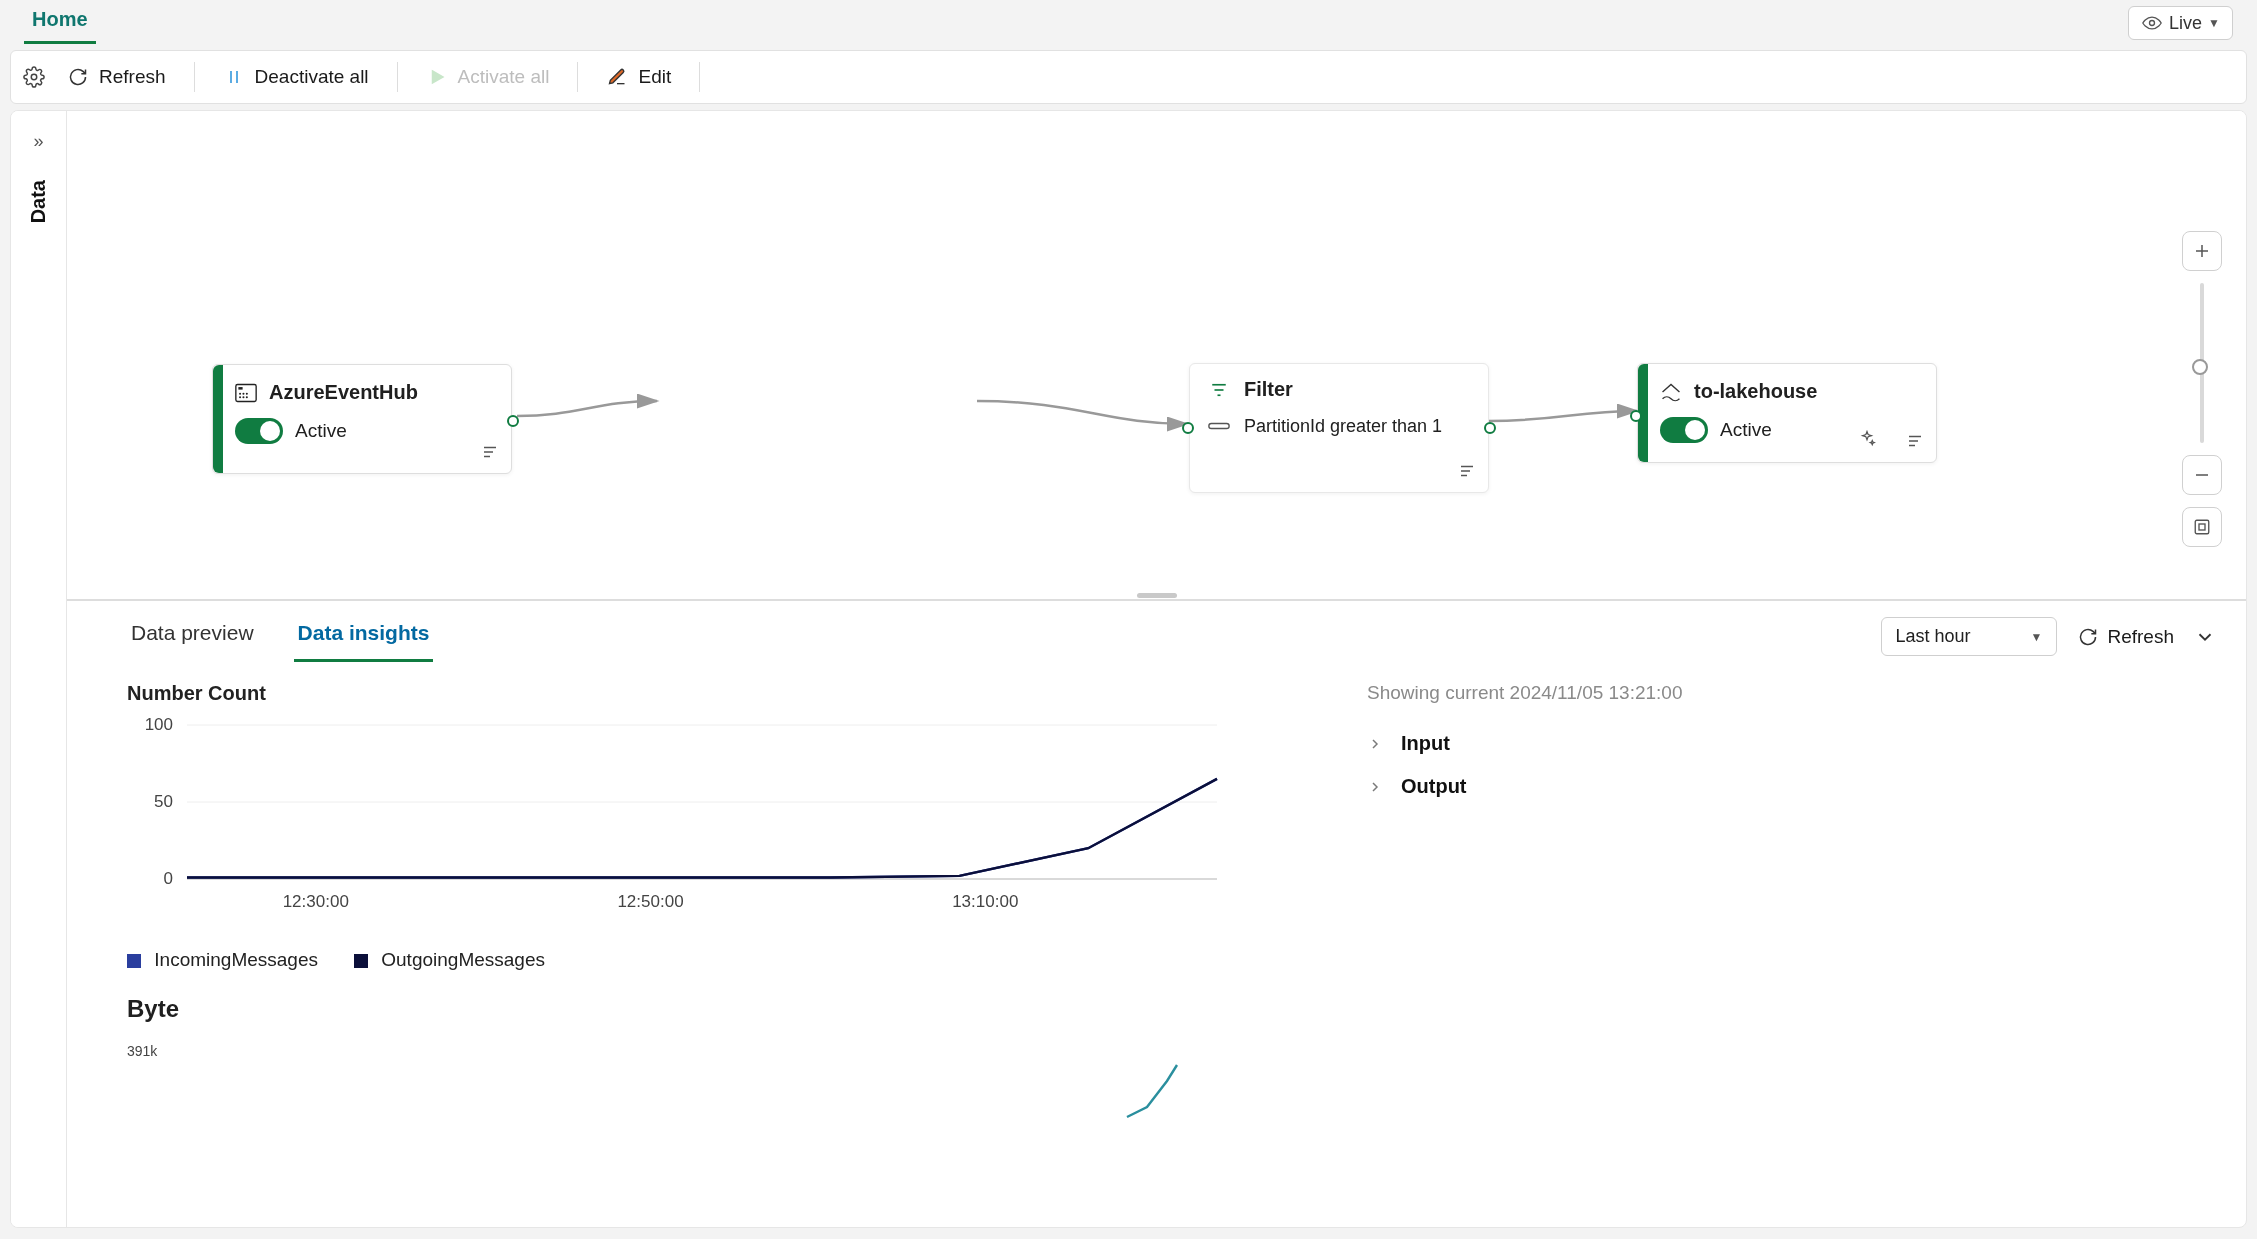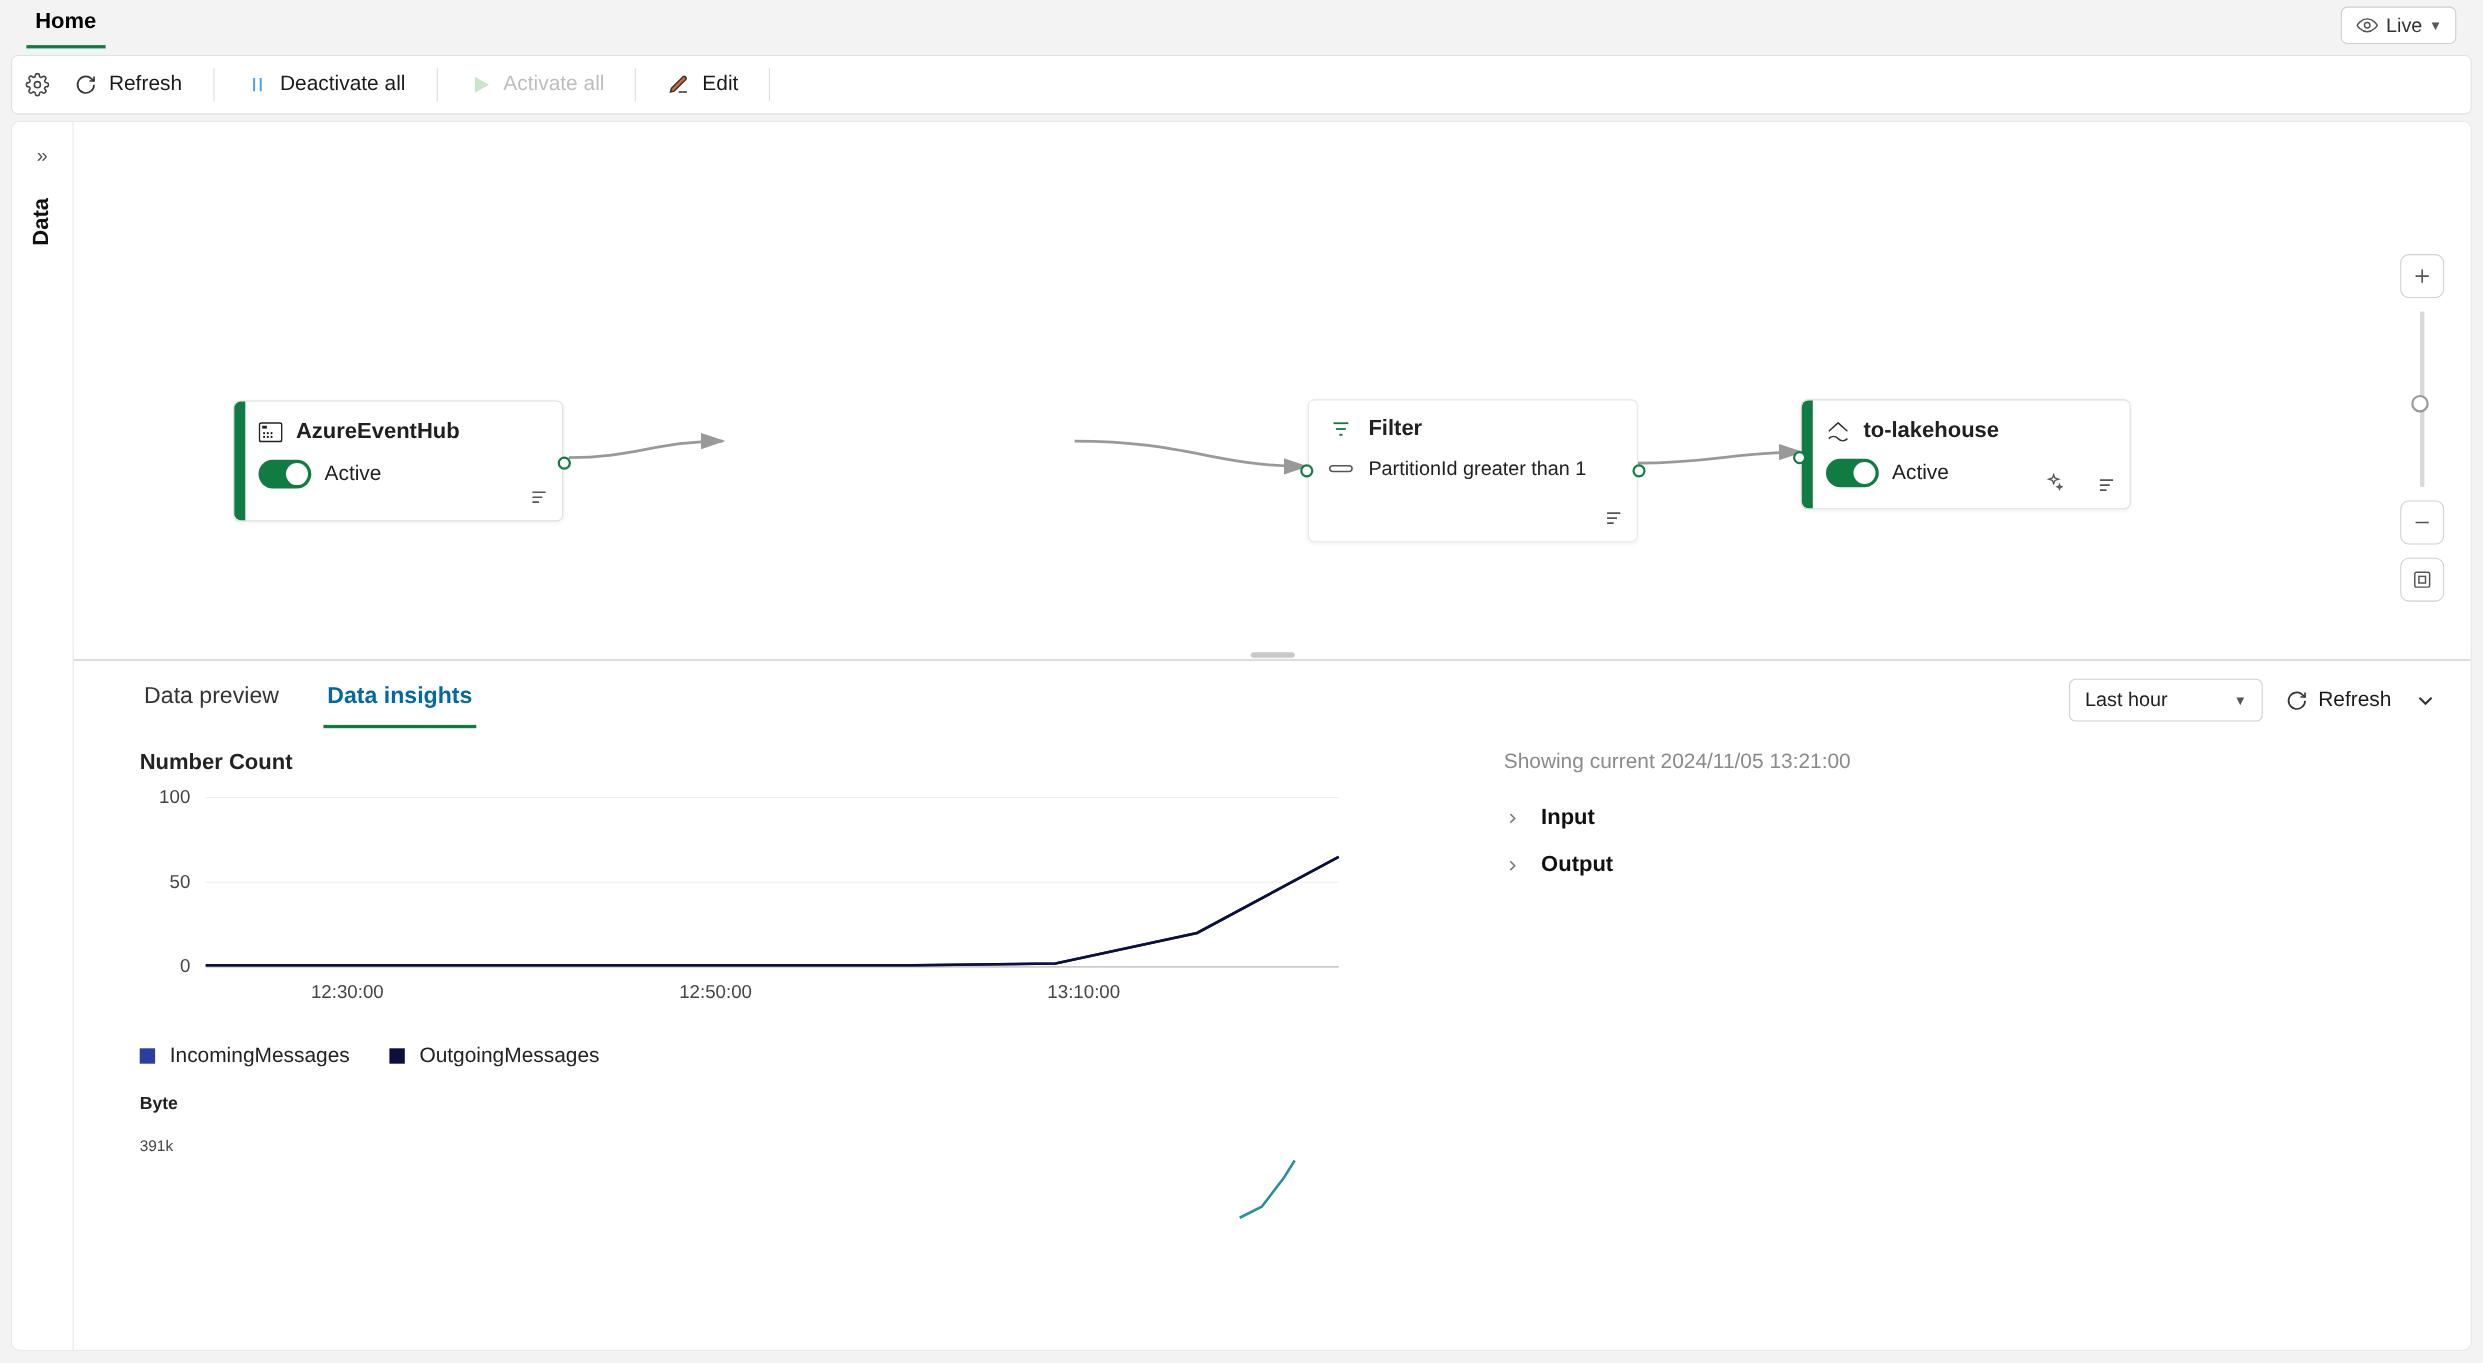--- a/index.html
+++ b/index.html
@@ -19,21 +19,21 @@
     background: transparent;
   }
   .ribbon-tab {
     font-size: 20px;
     font-weight: 600;
     padding: 8px 8px 10px 8px;
     border-bottom: 3px solid transparent;
     cursor: pointer;
     color: #1a1a1a;
   }
-  .ribbon-tab.active { border-bottom-color: #107c41; color: #000000; }
+  .ribbon-tab.active { border-bottom-color: #107c41; color: #0f766e; }
   .live-pill {
     display: flex;
     align-items: center;
     gap: 6px;
     border: 1px solid #cfcfcf;
     border-radius: 6px;
     background: #fff;
     padding: 5px 12px;
     font-size: 18px;
     cursor: pointer;
@@ -281,21 +281,21 @@
   .legend-swatch { display:inline-block; width:14px; height:14px; margin-right:8px; vertical-align:middle; }
 
   .timestamp-line { color:#8a8a8a; font-size:19px; margin-bottom:18px; }
   .side-expand {
     display:flex; align-items:center; gap:18px;
     font-size:20px; font-weight:600; padding:10px 0; cursor:pointer;
     color:#111;
   }
   .side-expand .chev { color:#7a7a7a; font-size:20px; }
 
-  .byte-section .byte-title { font-size:16px; font-weight:600; margin-top:12px; }
+  .byte-section .byte-title { font-size:24px; font-weight:600; margin-top:12px; }
   .byte-tick { font-size:14px; color:#444; margin-top:20px; }
 </style>
 </head>
 <body>
 
 <div class="app">
 
   <div class="ribbon-tabs">
     <div class="ribbon-tab active">Home</div>
     <div class="live-pill">

